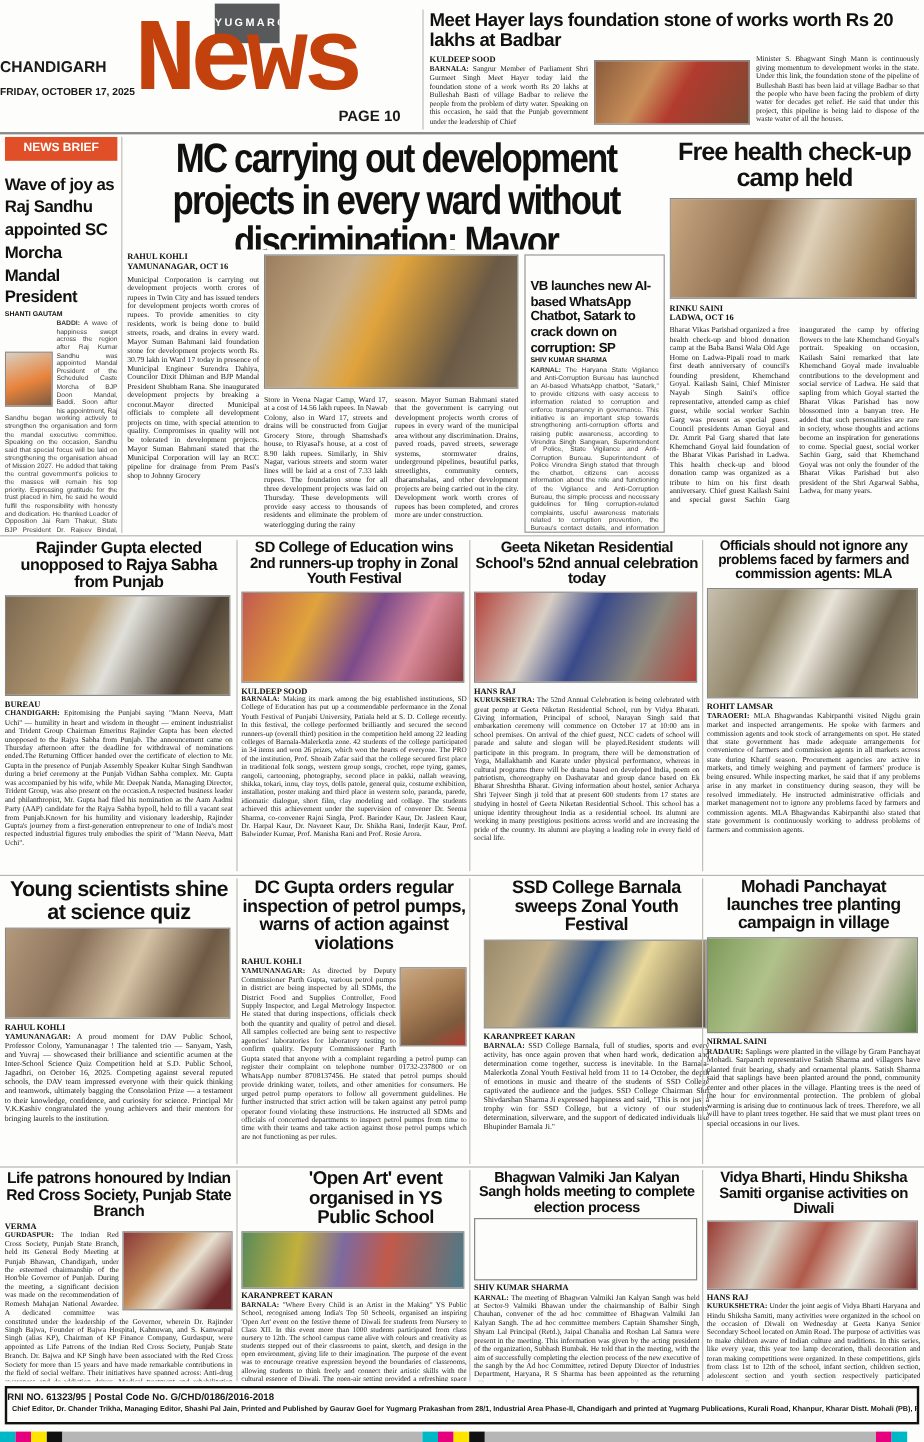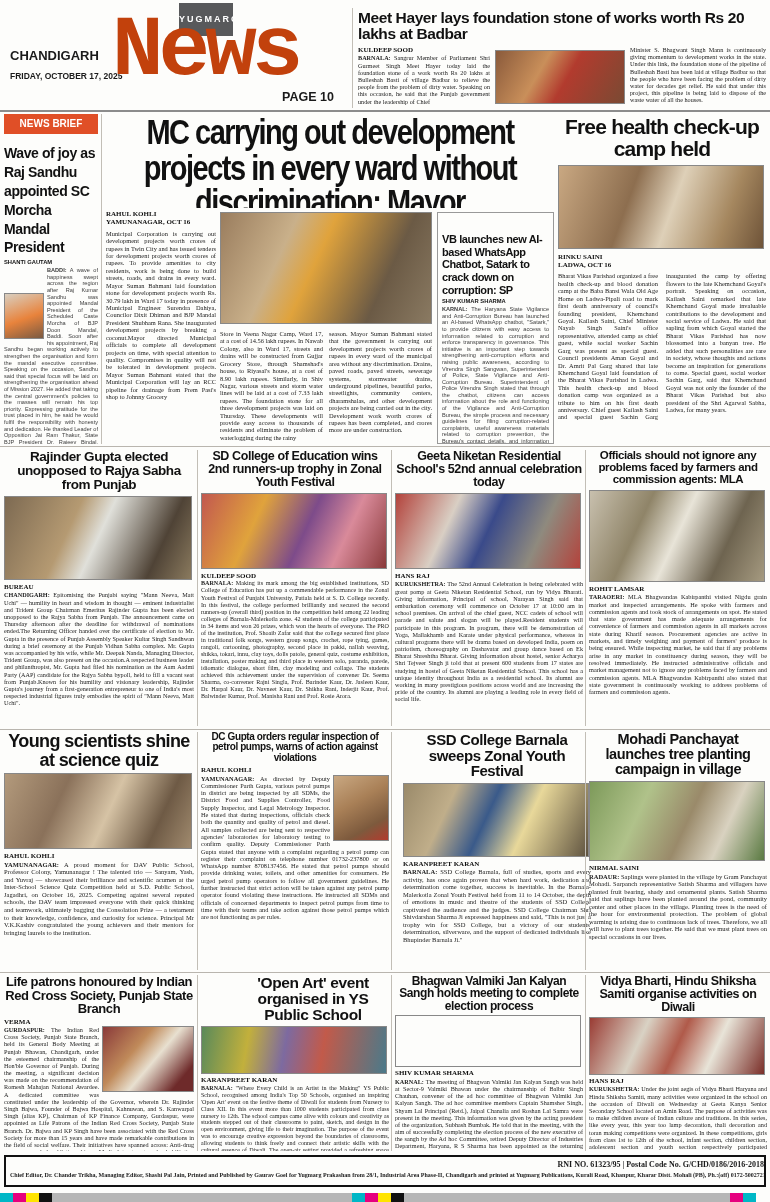--- a/index.html
+++ b/index.html
@@ -17,31 +17,31 @@
   .bd-sm { font-size:5.6px; line-height:1.18; text-align:justify; color:#3d3d3d; font-family:"Liberation Sans", sans-serif; }
   .ph { border:1px solid #888; }
   .hrule { background:#b9b5ae; height:1px; }
   .vrule { background:#c2beb6; width:1px; }
   .two-col { column-count:2; column-gap:8px; }
   
   #brand-box { background:#58595b; color:#fff; font-family:"Liberation Sans", sans-serif; font-weight:bold; letter-spacing:2px; }
   #brand-news { color:#c2410c; font-family:Liberation Mono, monospace; font-weight:bold; letter-spacing:-5px; }
   #brief-head { background:#e04f27; color:#fff; font-family:"Liberation Sans", sans-serif; font-weight:bold; text-align:center; }
   
-  #footer-box { border:2px solid #111; text-align:right; font-family:Liberation Serif, serif; }
+  #footer-box { border:2px solid #111; text-align:left; font-family:Liberation Sans, sans-serif; }
   .regbar { position:absolute; bottom:0; height:9px; }
   .sq { display:inline-block; width:13px; height:9px; vertical-align:top; }
   .graybar { display:inline-block; height:9px; background:#b6b6b6; vertical-align:top; }
 </style>
 </head>
 <body>
 
 <div id="page">
 
-  <div class="abs" style="left:10px; top:48px; width:140px;">
+  <div class="abs" style="left:0; top:48px; width:140px;">
     <div style="font-family:'Liberation Sans',sans-serif; font-weight:bold; font-size:13px;">CHANDIGARH</div>
     <div style="font-family:'Liberation Sans',sans-serif; font-weight:bold; font-size:8.5px; margin-top:8px;">FRIDAY, OCTOBER 17, 2025</div>
   </div>
   <div id="brand-box" class="abs" style="left:179px; top:3px; width:54px; height:33px; font-size:9px; text-align:center; line-height:33px;">YUGMARG</div>
   <div id="brand-news" class="abs" style="left:112px; top:8px; width:230px; font-size:86px; line-height:1;">News</div>
   <div class="abs" style="left:282px; top:90px; font-family:'Liberation Sans',sans-serif; font-weight:bold; font-size:12.5px;">PAGE 10</div>
   <div class="vrule abs" style="left:352px; top:8px; height:100px;"></div>
   <div class="hrule abs" style="left:0; top:110px; width:770px; height:2px; background:#8c8c8c;"></div>
 
   <div class="abs" style="left:358px; top:10px; width:408px; height:98px;">
@@ -136,21 +136,21 @@
 
   <div class="abs" style="left:4px; top:732px; width:190px; height:238px;">
     <div class="hl" style="font-size:18px; letter-spacing:-0.6px;">Young scientists shine at science quiz</div>
     <div class="ph" style="width:188px; height:76px; margin-top:4px; background:linear-gradient(115deg,#b39a7c 0%,#8a715a 30%,#d6c3a5 55%,#6e5a45 80%,#a08a6e 100%);"></div>
     <div class="by" style="margin-top:3px;">RAHUL KOHLI</div>
     <p class="bd" style="font-size:6.5px;"><b class="dl">YAMUNANAGAR:</b> <span>A proud moment for DAV Public School, Professor Colony, Yamunanagar ! The talented trio — Sanyam, Yash, and Yuvraj — showcased their brilliance and scientific acumen at the Inter-School Science Quiz Competition held at S.D. Public School, Jagadhri, on October 16, 2025. Competing against several reputed schools, the DAV team impressed everyone with their quick thinking and teamwork, ultimately bagging the Consolation Prize — a testament to their knowledge, confidence, and curiosity for science. Principal Mr V.K.Kashiv congratulated the young achievers and their mentors for bringing laurels to the institution.</span></p>
   </div>
   <div class="vrule abs" style="left:197px; top:732px; height:238px;"></div>
 
   <div class="abs" style="left:201px; top:732px; width:188px; height:238px;">
-    <div class="hl" style="font-size:10px;">DC Gupta orders regular inspection of petrol pumps, warns of action against violations</div>
+    <div class="hl" style="font-size:15px;">DC Gupta orders regular inspection of petrol pumps, warns of action against violations</div>
     <div class="by" style="margin-top:3px;">RAHUL KOHLI</div>
     <div class="bd" style="font-size:6.3px;">
       <span class="ph" style="float:right; width:56px; height:66px; margin:0 0 2px 3px; background:linear-gradient(150deg,#c9a882 0%,#a98057 40%,#7d5a3d 75%,#b23b2e 100%);"></span>
       <b class="dl">YAMUNANAGAR:</b> <span>As directed by Deputy Commissioner Parth Gupta, various petrol pumps in district are being inspected by all SDMs, the District Food and Supplies Controller, Food Supply Inspector, and Legal Metrology Inspector. He stated that during inspections, officials check both the quantity and quality of petrol and diesel. All samples collected are being sent to respective agencies' laboratories for laboratory testing to confirm quality. Deputy Commissioner Parth Gupta stated that anyone with a complaint regarding a petrol pump can register their complaint on telephone number 01732-237800 or on WhatsApp number 8708137456. He stated that petrol pumps should provide drinking water, toilets, and other amenities for consumers. He urged petrol pump operators to follow all government guidelines. He further instructed that strict action will be taken against any petrol pump operator found violating these instructions. He instructed all SDMs and officials of concerned departments to inspect petrol pumps from time to time with their teams and take action against those petrol pumps which are not functioning as per rules.</span>
     </div>
   </div>
   <div class="vrule abs" style="left:391px; top:732px; height:238px;"></div>
 
   <div class="abs" style="left:403px; top:732px; width:188px; height:238px;">
     <div class="hl" style="font-size:15px;">SSD College Barnala sweeps Zonal Youth Festival</div>

